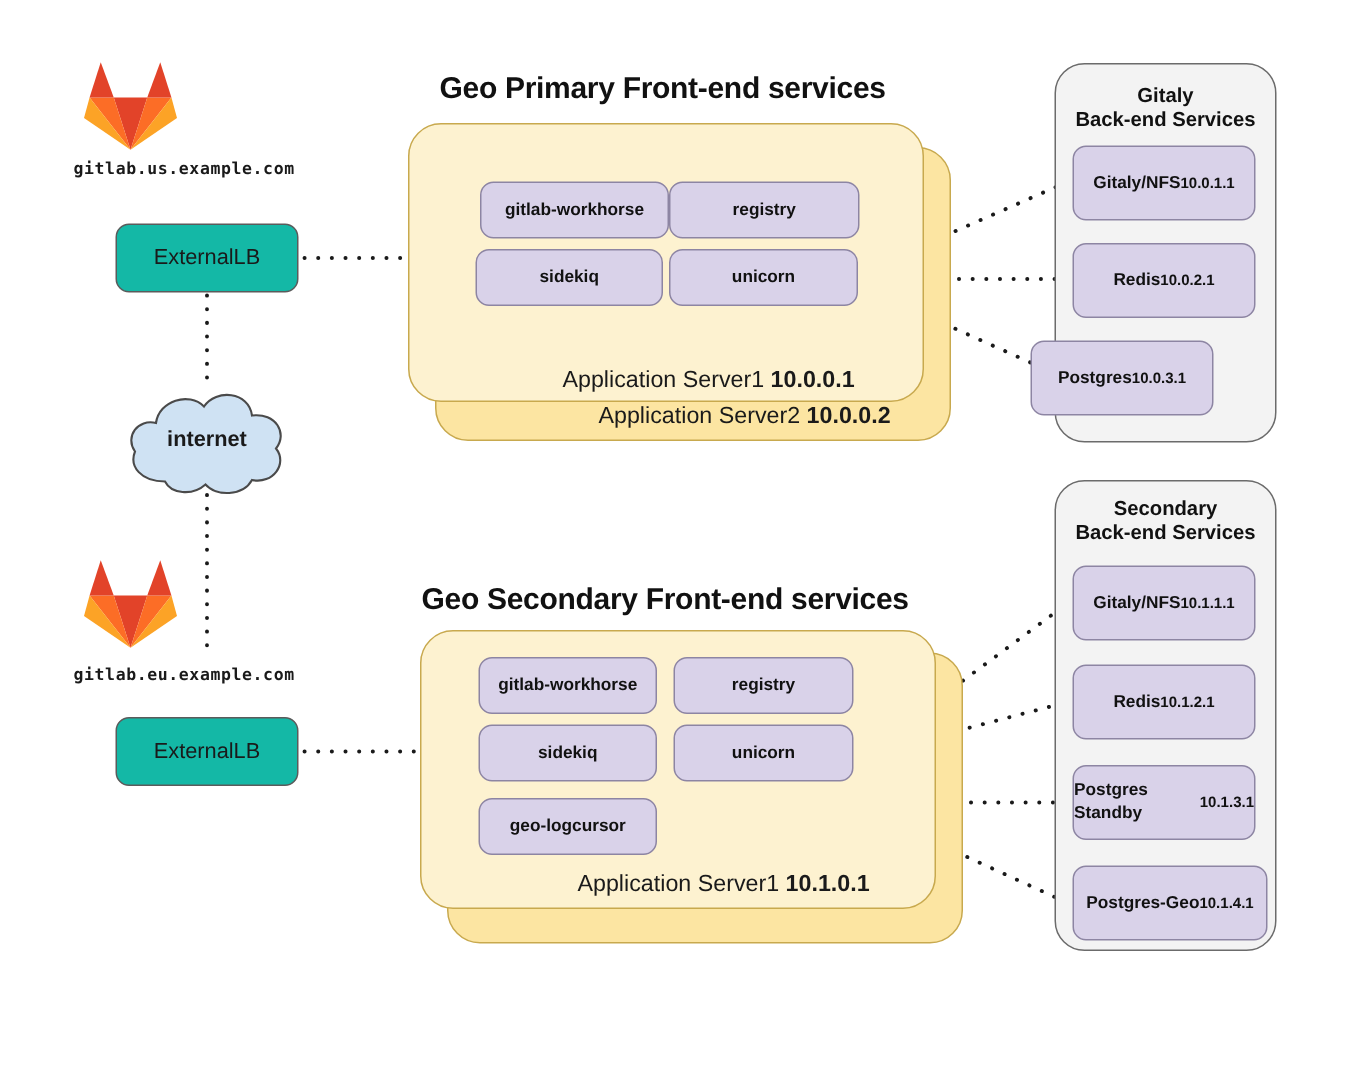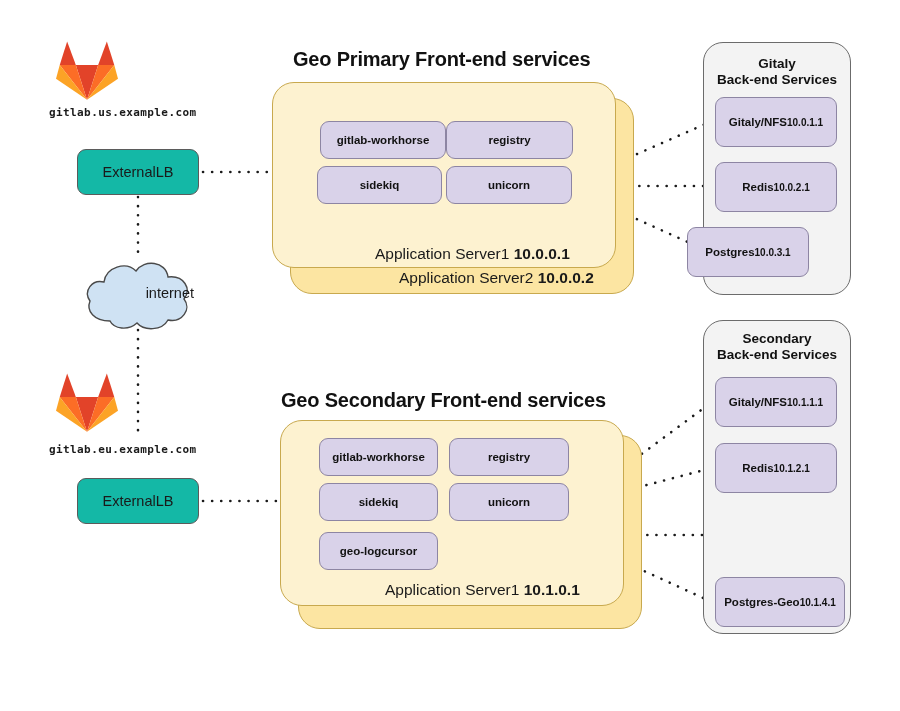--- a/index.html
+++ b/index.html
@@ -55,24 +55,25 @@
   .cloud {
     position: absolute;
     width: 112px;
     height: 78px;
   }
   .cloud svg { display: block; width: 100%; height: 100%; }
   .cloud-text {
     position: absolute;
     width: 112px;
     top: 30px;
-    text-align: right;
+    text-align: center;
     font-size: 14.5px;
     color: #1a1a1a;
     pointer-events: none;
+    font-weight: bold;
   }
 
   
   .section-title {
     position: absolute;
     font-size: 20px;
     font-weight: 700;
     color: #111111;
     white-space: nowrap;
     letter-spacing: -0.2px;
@@ -296,18 +297,22 @@
   </div>
 
   <div class="be-chip" style="left:715px; top:377px; width:122px; height:50px;">
     <span class="be-name">Gitaly/NFS</span>
     <span class="be-ip">10.1.1.1</span>
   </div>
   <div class="be-chip" style="left:715px; top:443px; width:122px; height:50px;">
     <span class="be-name">Redis</span>
     <span class="be-ip">10.1.2.1</span>
   </div>
+  <div class="be-chip" style="left:715px; top:510px; width:122px; height:50px;">
+    <span class="be-name">Postgres Standby</span>
+    <span class="be-ip">10.1.3.1</span>
+  </div>
   <div class="be-chip" style="left:715px; top:577px; width:130px; height:50px;">
     <span class="be-name">Postgres-Geo</span>
     <span class="be-ip">10.1.4.1</span>
   </div>
 
 </div>
 
 </body></html>

